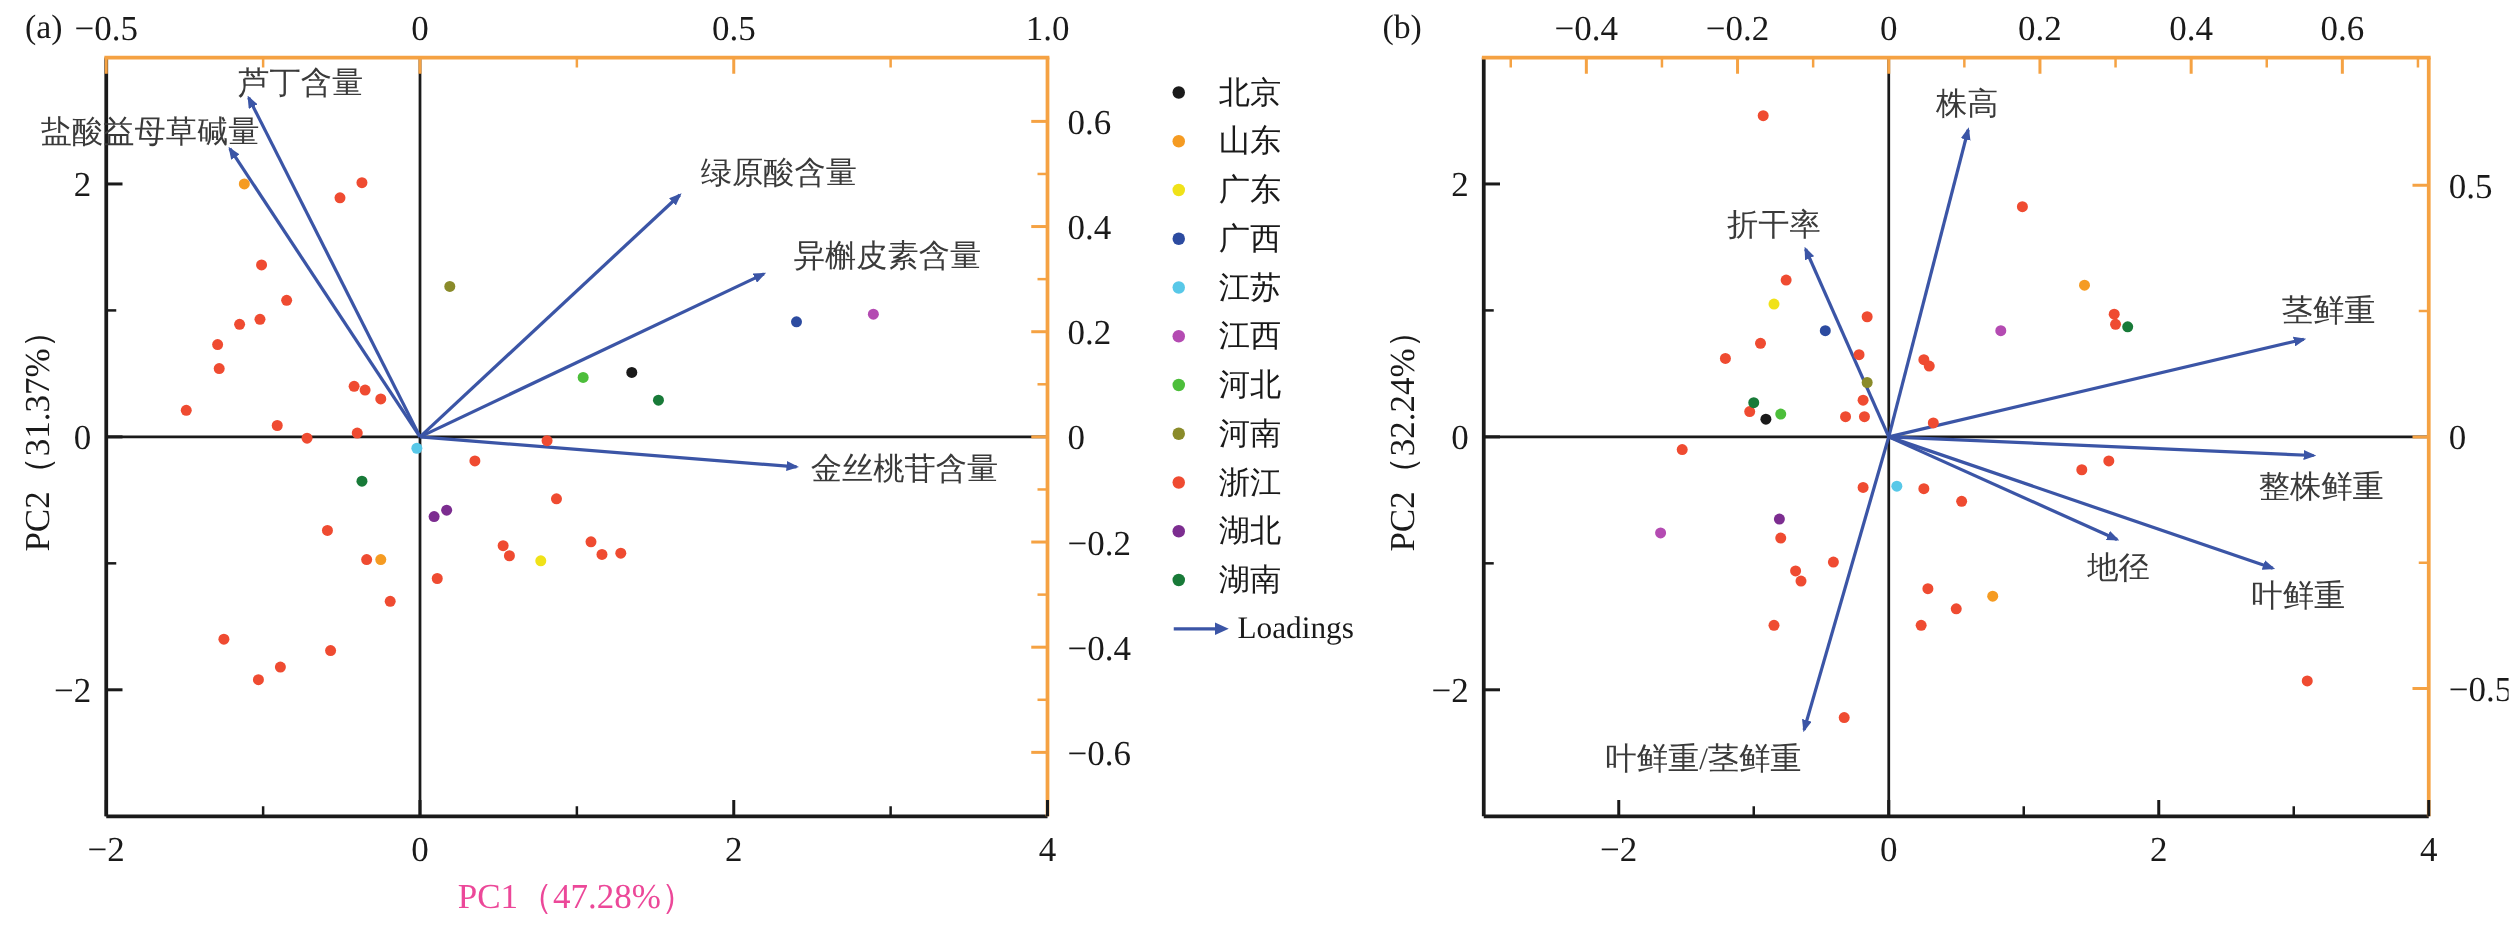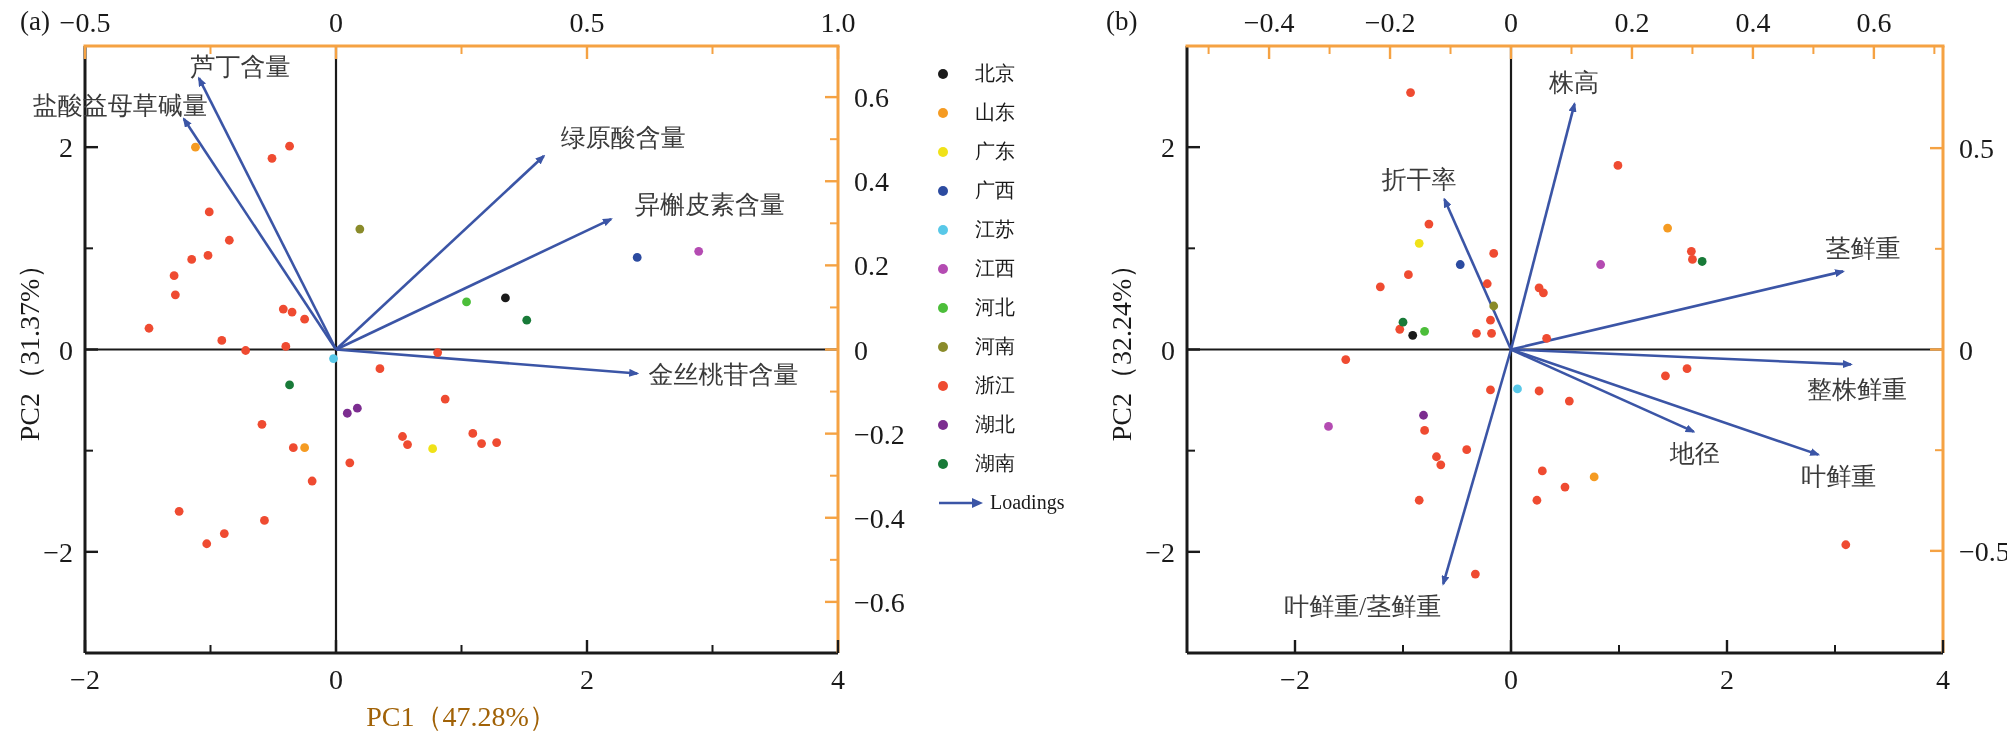--- a/index.html
+++ b/index.html
@@ -14,21 +14,21 @@
   #chart-svg{position:absolute;left:0;top:0;}
   .panel-label{
     position:absolute;
     font-size:27px;
     color:#1a1a1a;
   }
   .axis-label-x{
     position:absolute;
     font-size:28px;
     text-align:center;
-    color:#a16207;
+    color:#ec4899;
   }
   .axis-label-y{
     position:absolute;
     font-size:28px;
     white-space:nowrap;
     transform:translate(-50%,-50%) rotate(-90deg);
     color:#1a1a1a;
   }
   #legend{
     position:absolute;
@@ -36,21 +36,21 @@
   }
   .legend-row{
     height:39px;
     display:flex;
     align-items:center;
   }
   .legend-dot{
     width:10px;height:10px;border-radius:50%;
     margin-right:27px;flex:0 0 auto;
   }
-  .legend-text{font-size:20px;white-space:nowrap;}
+  .legend-text{font-size:25px;white-space:nowrap;}
   .legend-arrow{margin-right:6px;flex:0 0 auto;}
 </style>
 </head>
 <body>
 
 <div id="figure">
   <svg id="chart-svg" width="2007" height="743">
       <defs>
         <marker id="arrowhead" markerWidth="10" markerHeight="8" refX="8" refY="4" orient="auto" markerUnits="userSpaceOnUse">
           <path d="M0,0 L10,4 L0,8 Z" fill="#3b55a6"></path>

